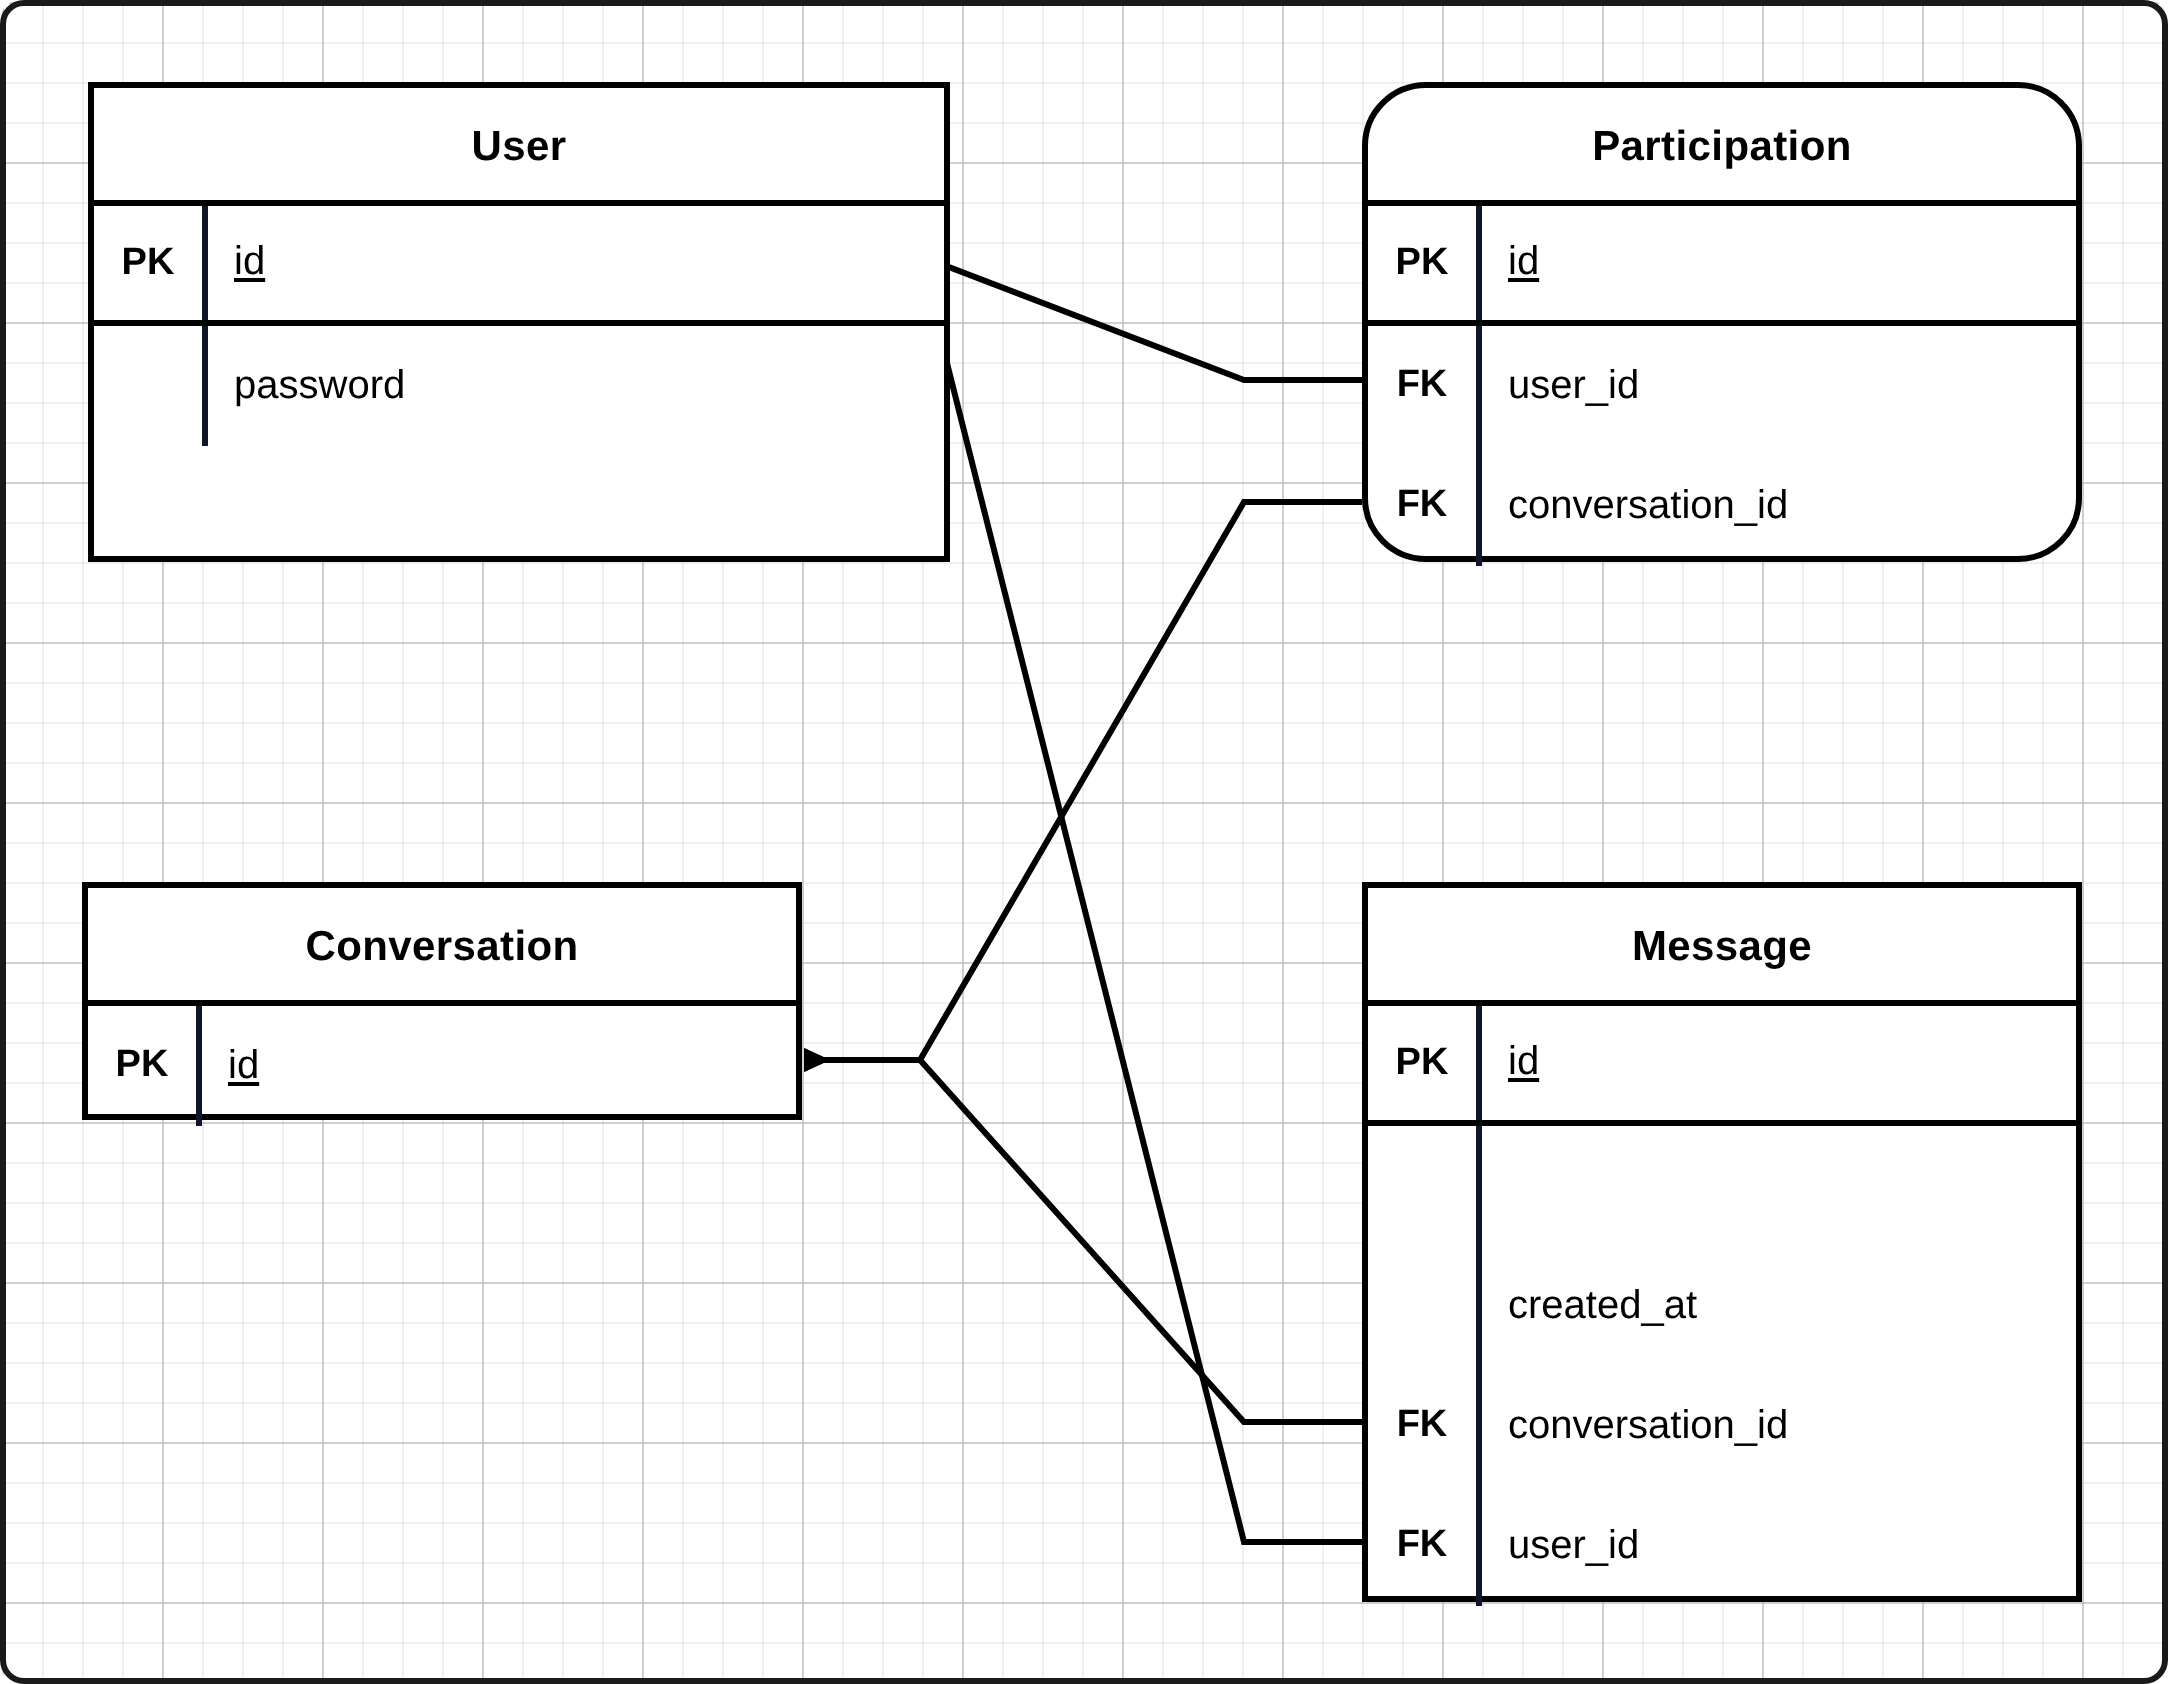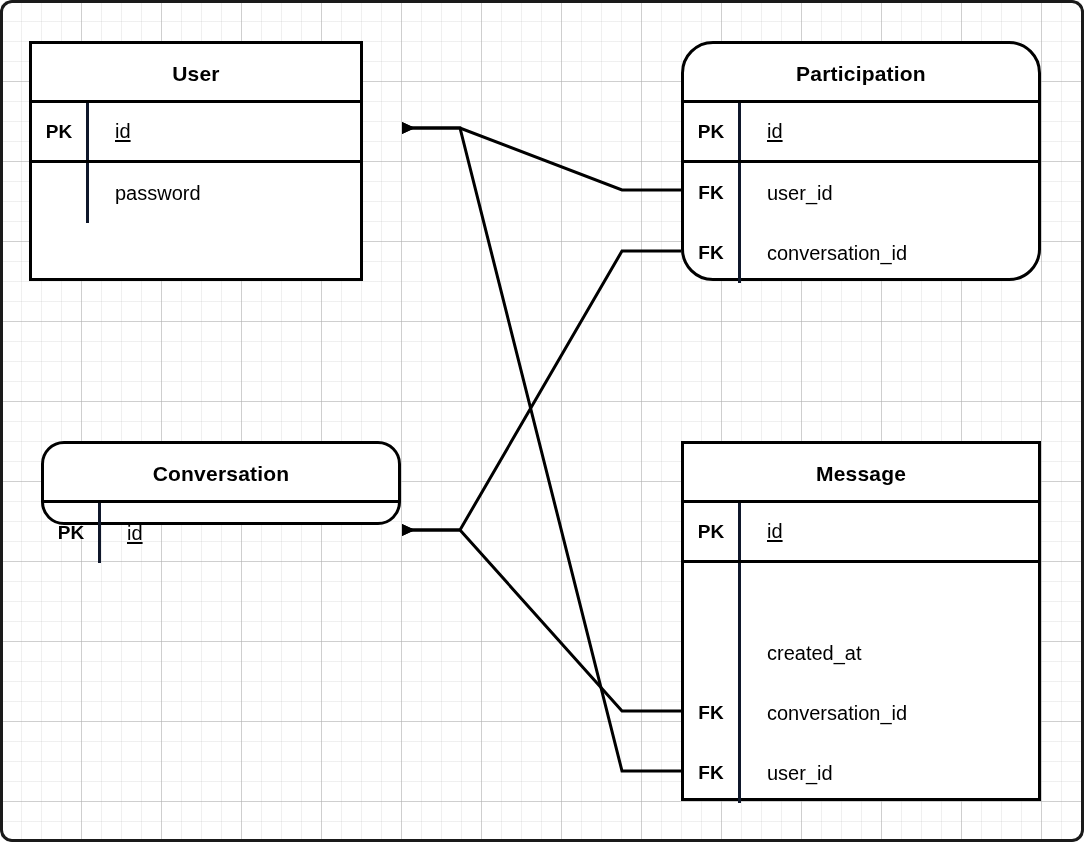--- a/index.html
+++ b/index.html
@@ -80,21 +80,21 @@
     justify-content: center;
     font-size: 19px;
     font-weight: bold;
     color: #000000;
   }
   .name-cell {
     flex: 1 1 auto;
     box-sizing: border-box;
     display: flex;
     align-items: center;
-    padding-left: 26px;
+    padding-left: 13px;
     font-size: 20px;
     color: #000000;
   }
   .underline-span {
     text-decoration: underline;
     text-underline-offset: 2px;
   }
 </style>
 </head>
 <body>
@@ -108,21 +108,21 @@
       </marker>
     </defs>
     <g id="edge-group" fill="none" stroke="#000000" stroke-width="3" stroke-linejoin="miter" stroke-linecap="butt">
         <polyline points="681,190 622,190 460,128 402,128" fill="none" stroke="#000000" stroke-width="3" marker-end="url(#arrowLeft)"></polyline>
         <polyline points="681,251 622,251 460,530 402,530" fill="none" stroke="#000000" stroke-width="3" marker-end="url(#arrowLeft)"></polyline>
         <polyline points="681,711 622,711 460,530 402,530" fill="none" stroke="#000000" stroke-width="3" marker-end="url(#arrowLeft)"></polyline>
         <polyline points="681,771 622,771 460,128 402,128" fill="none" stroke="#000000" stroke-width="3" marker-end="url(#arrowLeft)"></polyline>
       </g>
   </svg>
 
-  <div class="entity" style="left:29px; top:41px; width:334px; height:240px;">
+  <div class="entity" style="left:44px; top:41px; width:431px; height:240px;">
     <div class="entity-title">User</div>
     <div class="attr-row sep">
       <div class="key-cell">PK</div>
       <div class="name-cell">
         <span class="underline-span">id</span>
       </div>
     </div>
     <div class="attr-row">
       <div class="key-cell"></div>
       <div class="name-cell">password</div>
@@ -140,21 +140,21 @@
     <div class="attr-row">
       <div class="key-cell">FK</div>
       <div class="name-cell">user_id</div>
     </div>
     <div class="attr-row">
       <div class="key-cell">FK</div>
       <div class="name-cell">conversation_id</div>
     </div>
   </div>
 
-  <div class="entity" style="left:41px; top:441px; width:360px; height:84px;border-radius:23px;">
+  <div class="entity" style="left:41px; top:441px; width:360px; height:119px;">
     <div class="entity-title">Conversation</div>
     <div class="attr-row">
       <div class="key-cell">PK</div>
       <div class="name-cell">
         <span class="underline-span">id</span>
       </div>
     </div>
   </div>
 
   <div class="entity" style="left:681px; top:441px; width:360px; height:360px;">

